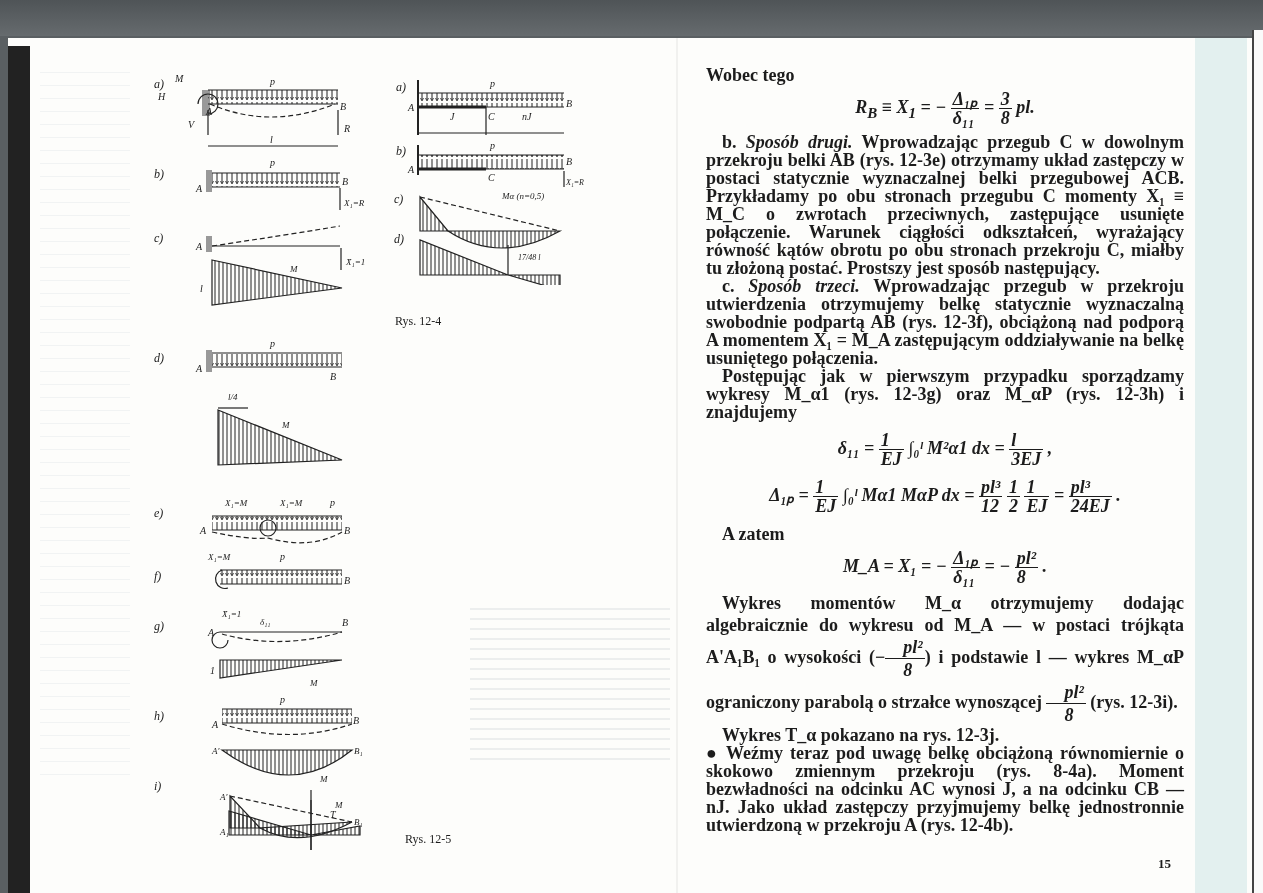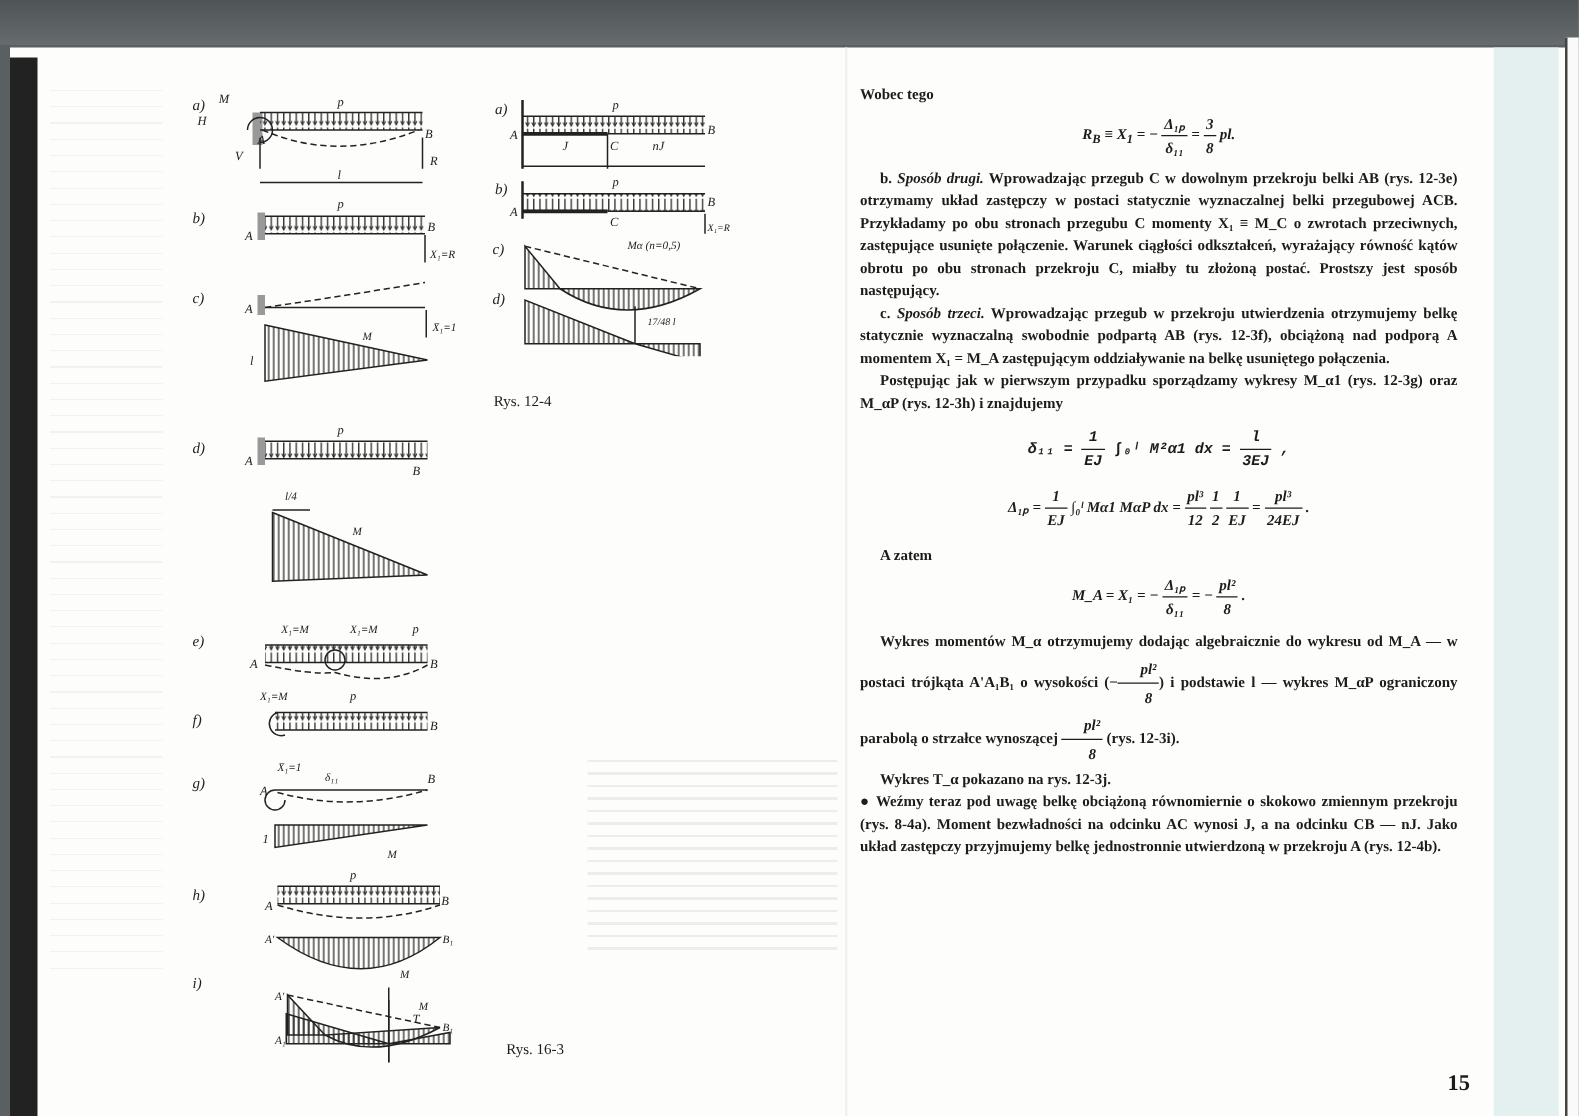--- a/index.html
+++ b/index.html
@@ -4,29 +4,29 @@
 <style>
   html,body{margin:0;padding:0;}
   body{width:1263px;height:893px;position:relative;overflow:hidden;background:#5a5f62;font-family:"Liberation Serif",serif;color:#1c1c1c;}
   .topbar{position:absolute;left:0;top:0;width:1263px;height:36px;background:linear-gradient(#4f5457,#666b6e);}
   .spread{position:absolute;left:8px;top:38px;width:1250px;height:855px;background:#fdfdfb;}
   .leftedge{position:absolute;left:8px;top:46px;width:22px;height:847px;background:#222;}
   .rightband{position:absolute;left:1195px;top:38px;width:52px;height:855px;background:#e3f0ef;}
   .rightedge{position:absolute;left:1252px;top:30px;width:11px;height:863px;background:#fafafa;border-left:2px solid #444;}
   .gutter{position:absolute;left:676px;top:38px;width:2px;height:855px;background:#f1f1ef;}
   .ghost{position:absolute;color:#d6dcdc;font-size:11px;line-height:14px;}
-  .text{position:absolute;left:688px;width:478px;font-size:12px;line-height:18px;text-align:justify;font-weight:bold;}
+  .text{position:absolute;left:706px;width:478px;font-size:18px;line-height:18px;text-align:justify;font-weight:bold;}
   .text p{margin:0;text-indent:16px;}
   .text .noind{text-indent:0;}
   .eq{text-align:center;font-style:italic;font-weight:bold;margin:6px 0;}
-  .frac{display:inline-block;vertical-align:middle;text-align:center;}
+  .frac{display:inline-block;vertical-align:middle;text-align:left;}
   .frac span{display:block;padding:0 2px;}
   .frac .num{border-bottom:1.2px solid #1c1c1c;}
   i{font-style:italic;}
-  .pagenum{position:absolute;font-weight:bold;font-size:18px;}
+  .pagenum{position:absolute;font-weight:bold;font-size:13px;}
   .caption{position:absolute;font-weight:normal;font-size:12px;}
   svg text{font-family:"Liberation Serif",serif;font-style:italic;}
 </style>
 </head>
 <body>
 
 <div class="topbar"></div>
 <div class="spread"></div>
 <div class="leftedge"></div>
 <div class="rightband"></div>
@@ -219,36 +219,36 @@
   <line x1="30" y1="122" x2="170" y2="156" stroke-dasharray="5 3"></line>
 
   <text x="4" y="168" font-size="12" fill="#222" stroke="none">d)</text>
   <polygon points="30,165 30,200 118,200" fill="url(#hatch3)"></polygon>
   <polygon points="118,200 170,200 170,215" fill="url(#hatch3)"></polygon>
   <line x1="118" y1="170" x2="118" y2="200"></line>
   <text x="128" y="185" font-size="8" fill="#222" stroke="none">17/48 l</text>
 </svg>
 
 <div class="caption" style="left:395px;top:314px;">Rys. 12-4</div>
-<div class="caption" style="left:405px;top:832px;">Rys. 16-3</div>
+<div class="caption" style="left:405px;top:832px;">Rys. 12-5</div>
 <div class="pagenum" style="left:158px;top:896px;">14</div>
 
 <div class="text" style="top:66px;">
   <p class="noind">Wobec tego</p>
   <div class="eq">
     <span>R<sub>B</sub> ≡ X<sub>1</sub> = −</span>
     <span class="frac"><span class="num">Δ₁ₚ</span><span>δ₁₁</span></span>
     <span> = </span>
     <span class="frac"><span class="num">3</span><span>8</span></span>
     <span>pl.</span>
   </div>
   <p><span>b. </span><i>Sposób drugi.</i><span> Wprowadzając przegub C w dowolnym przekroju belki AB (rys. 12-3e) otrzymamy układ zastępczy w postaci statycznie wyznaczalnej belki przegubowej ACB. Przykładamy po obu stronach przegubu C momenty X₁ ≡ M_C o zwrotach przeciwnych, zastępujące usunięte połączenie. Warunek ciągłości odkształceń, wyrażający równość kątów obrotu po obu stronach przekroju C, miałby tu złożoną postać. Prostszy jest sposób następujący.</span></p>
   <p><span>c. </span><i>Sposób trzeci.</i><span> Wprowadzając przegub w przekroju utwierdzenia otrzymujemy belkę statycznie wyznaczalną swobodnie podpartą AB (rys. 12-3f), obciążoną nad podporą A momentem X₁ = M_A zastępującym oddziaływanie na belkę usuniętego połączenia.</span></p>
   <p>Postępując jak w pierwszym przypadku sporządzamy wykresy M_α1 (rys. 12-3g) oraz M_αP (rys. 12-3h) i znajdujemy</p>
-  <div class="eq" style="margin:10px 0;font-family:Liberation Mono, monospace;">
+  <div class="eq" style="margin:10px 0;">
     <span>δ₁₁ = </span>
     <span class="frac"><span class="num">1</span><span>EJ</span></span>
     <span>∫₀ˡ M²α1 dx = </span>
     <span class="frac"><span class="num">l</span><span>3EJ</span></span>
     <span>,</span>
   </div>
   <div class="eq" style="margin:10px 0;">
     <span>Δ₁ₚ = </span>
     <span class="frac"><span class="num">1</span><span>EJ</span></span>
     <span>∫₀ˡ Mα1 MαP dx = </span>

